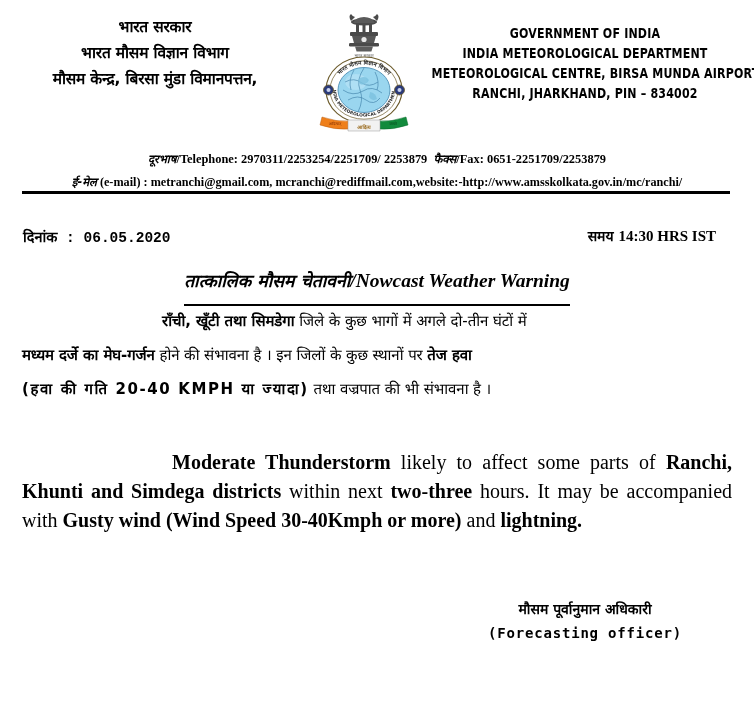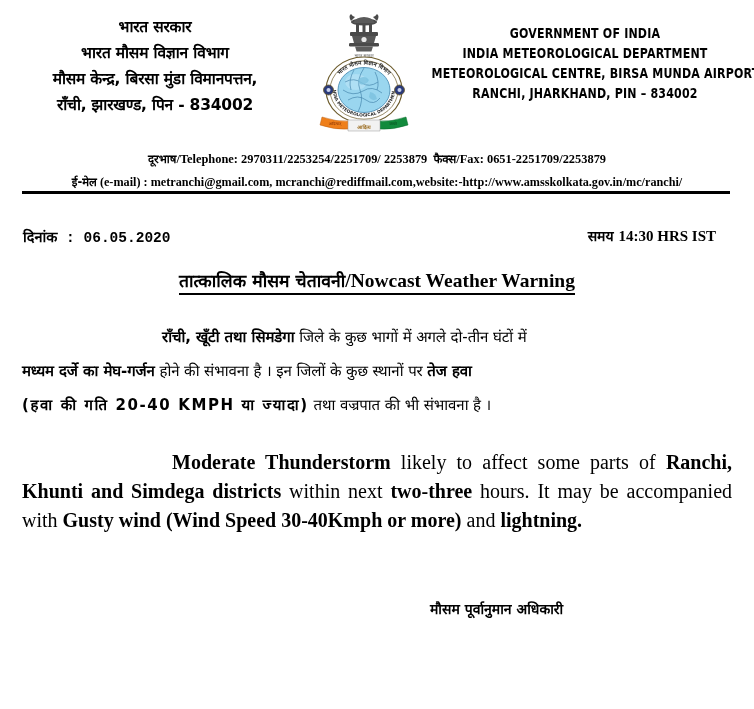--- a/index.html
+++ b/index.html
@@ -73,21 +73,21 @@
   }
   .contact-tel {
     position: absolute;
     left: 0; top: 152px; width: 754px;
   }
   .contact-mail {
     position: absolute;
     left: 0; top: 175px; width: 754px;
     font-size: 12.2px;
   }
-  .dev { font-family: "DejaVu Sans", sans-serif; font-size: 11.5px; }
+  .dev { font-family: "DejaVu Sans", sans-serif; font-size: 11.5px; font-style: italic; }
   .sep-line {
     position: absolute;
     left: 22px;
     top: 191px;
     width: 708px;
     height: 3px;
     background: #000;
   }
 
   
@@ -132,38 +132,39 @@
     top: 268px;
     width: 754px;
     text-align: center;
     font-size: 19px;
     font-weight: bold;
     white-space: nowrap;
   }
   .doc-title .inner {
     display: inline-block;
     border-bottom: 2px solid #000;
-    padding-bottom: 1px;
+    padding-bottom: 12px;
+    font-style: italic;
   }
   .t-hi {
     font-family: "DejaVu Sans", sans-serif;
     font-size: 17.5px;
     font-weight: bold;
   }
   .t-en {
     font-family: "Liberation Serif", "DejaVu Serif", serif;
     font-size: 19.5px;
     font-weight: bold;
   }
 
   
   .hindi-body {
     position: absolute;
     left: 22px;
-    top: 320px;
+    top: 304px;
     width: 710px;
     font-family: "DejaVu Sans", sans-serif;
     font-size: 15px;
     line-height: 34px;
     letter-spacing: -0.1px;
   }
   .hindi-body .ln {
     display: block;
     white-space: nowrap;
   }
@@ -185,20 +186,21 @@
     text-indent: 150px;
   }
   .eng-body b { font-weight: bold; }
 
   
   .footer {
     position: absolute;
     left: 430px;
     top: 598px;
     width: 310px;
+    text-align: center;
   }
   .f-hi {
     font-family: "DejaVu Sans", sans-serif;
     font-weight: bold;
     font-size: 14px;
     line-height: 22px;
     white-space: nowrap;
   }
   .f-en {
     font-family: "DejaVu Sans Mono", "Liberation Mono", monospace;
@@ -211,21 +213,20 @@
 </style>
 </head>
 <body>
 
 <div class="header">
 
   <div class="hdr-hindi">
     <div>भारत सरकार</div>
     <div>भारत मौसम विज्ञान विभाग</div>
     <div>मौसम केन्द्र, बिरसा मुंडा विमानपत्तन,</div>
-    <div>राँची, झारखण्ड, पिन - 834002</div>
   </div>
 
   <div class="emblem">
     <svg width="104" height="128" viewBox="0 0 104 128" xmlns="http://www.w3.org/2000/svg">
 
       <g fill="#4a4a4a">
         <ellipse cx="52" cy="10" rx="13" ry="3.5"></ellipse>
         <path d="M41 11 q3 -6 11 -6 q8 0 11 6 z" fill="#5a5a5a"></path>
         <rect x="44" y="11" width="3" height="10"></rect>
         <rect x="50.5" y="11" width="3" height="10"></rect>
@@ -324,13 +325,14 @@
   <span class="ln"><b>मध्यम दर्जे का मेघ-गर्जन</b><span class="reg"> होने की संभावना है । इन जिलों के कुछ स्थानों पर </span><b>तेज हवा</b></span>
   <span class="ln"><b class="sp">(हवा की गति 20-40 KMPH या ज्यादा)</b><span class="reg"> तथा वज्रपात की भी संभावना है ।</span></span>
 </div>
 
 <div class="eng-body">
   <b>Moderate  Thunderstorm</b><span> likely to affect some parts of </span><b>Ranchi, Khunti and Simdega districts</b><span> within next </span><b>two-three</b><span> hours. It may be accompanied with </span><b>Gusty wind (Wind Speed 30-40Kmph or more)</b><span> and </span><b>lightning.</b>
 </div>
 
 <div class="footer">
   <div class="f-hi">मौसम पूर्वानुमान अधिकारी</div>
+  <div class="f-en">(Forecasting officer)</div>
 </div>
 
 </body></html>

